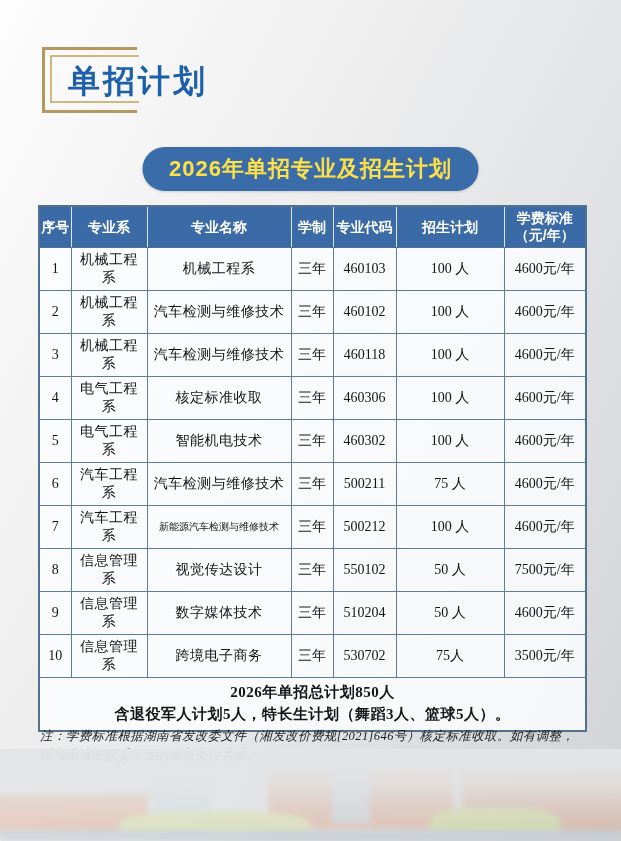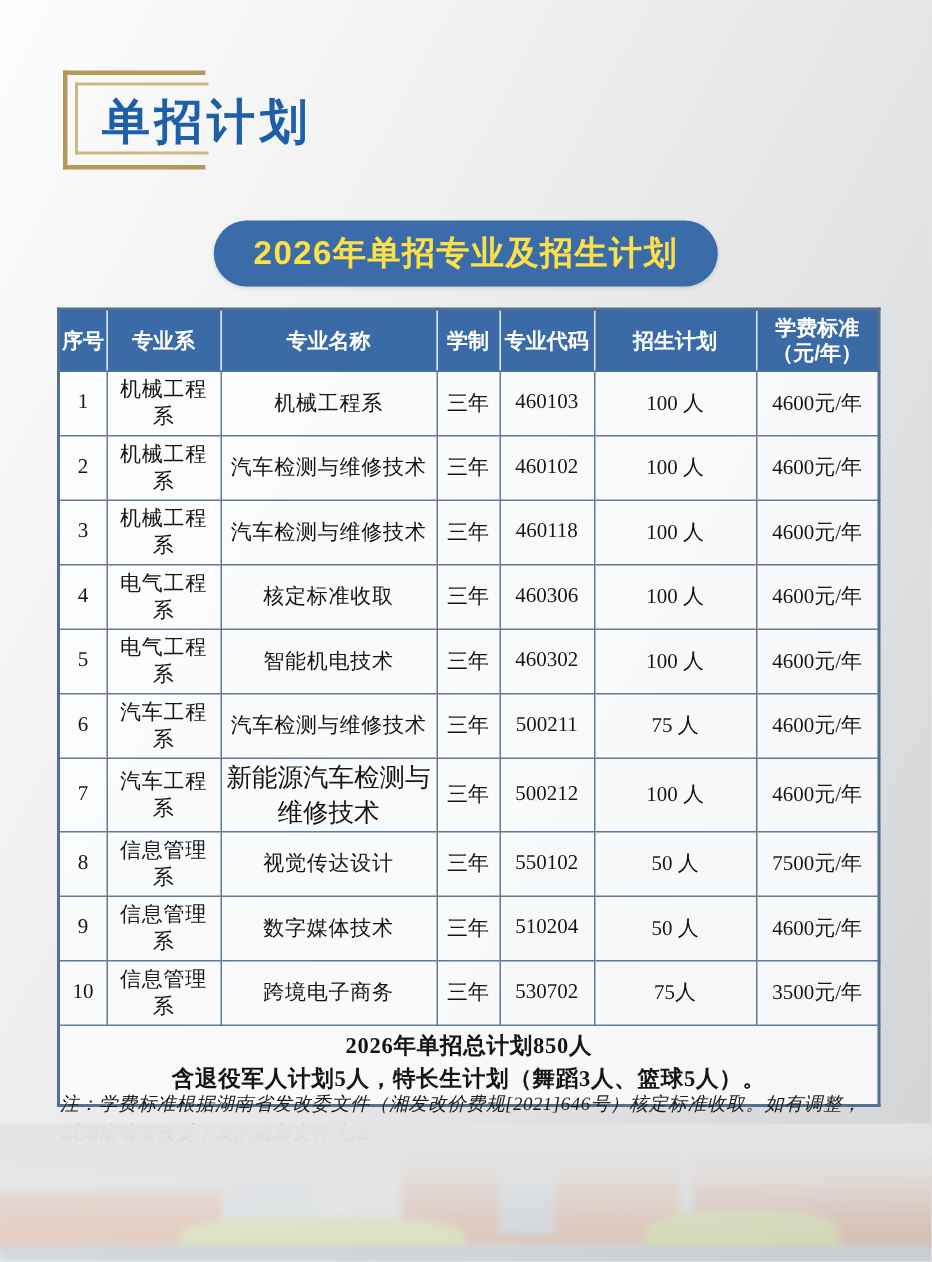--- a/index.html
+++ b/index.html
@@ -177,21 +177,21 @@
         <td class="dept">汽车工程系</td>
         <td class="major">汽车检测与维修技术</td>
         <td>三年</td>
         <td>500211</td>
         <td>75 人</td>
         <td>4600元/年</td>
       </tr>
       <tr>
         <td>7</td>
         <td class="dept">汽车工程系</td>
-        <td class="major" style="letter-spacing:0;font-size:17px;">新能源汽车检测与维修技术</td>
+        <td class="major" style="letter-spacing:0;font-size:10px;">新能源汽车检测与维修技术</td>
         <td>三年</td>
         <td>500212</td>
         <td>100 人</td>
         <td>4600元/年</td>
       </tr>
       <tr>
         <td>8</td>
         <td class="dept">信息管理系</td>
         <td class="major">视觉传达设计</td>
         <td>三年</td>

